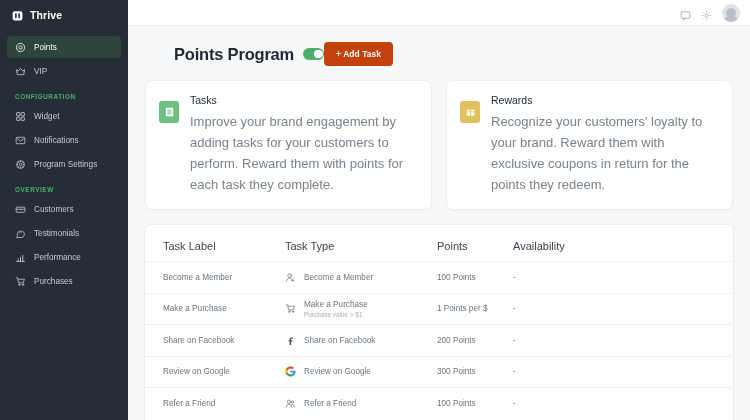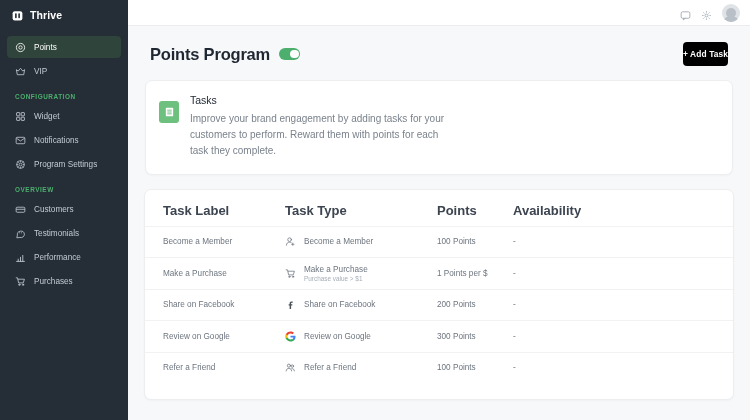--- a/index.html
+++ b/index.html
@@ -67,69 +67,70 @@
   }
   .avatar::before {
     content: ""; position: absolute; left: 50%; bottom: -5px;
     width: 15px; height: 11px; border-radius: 50% 50% 0 0;
     background: #b9bfc6; transform: translateX(-50%); z-index: 1;
   }
 
   .content { flex: 1 1 auto; padding: 0 16px; overflow: hidden; }
 
   .page-head {
-    display: flex; align-items: center; justify-content: space-between;
+    display: flex; align-items: center; 
     padding: 16px 6px 14px 6px;
+    margin-left: 24px;
   }
   .page-title-wrap { display: flex; align-items: center; gap: 9px; }
   .page-title { font-size: 16.5px; font-weight: bold; color: #1f2733; letter-spacing: -.2px; }
   .toggle {
     width: 21px; height: 11.5px; border-radius: 7px;
     background: #4caf6d; position: relative; cursor: pointer; flex: 0 0 21px;
   }
   .toggle::after {
     content: ""; position: absolute; right: 1.4px; top: 1.4px;
     width: 8.7px; height: 8.7px; border-radius: 50%; background: #fff;
   }
   .btn-add {
-    background: #000000; color: #ffffff; border: none;
+    background: #c2410c; color: #ffffff; border: none;
     font-family: "Liberation Sans", sans-serif;
     font-size: 8.4px; font-weight: bold;
-    border-radius: 4px; padding: 7px 0; cursor: pointer;
+    border-radius: 4px; padding: 7px 12px; cursor: pointer;
     letter-spacing: .1px;
   }
 
   .cards { display: flex; gap: 14px; padding: 0 1px; }
   .card {
     flex: 1 1 0; background: #ffffff; border: 1px solid #eceef0;
     border-radius: 7px; padding: 13px 14px 14px 13px;
     display: flex; gap: 11px; align-items: flex-start;
     box-shadow: 0 1px 2px rgba(25,35,50,.03);
   }
   .card-ico {
     width: 20px; height: 22px; flex: 0 0 20px; border-radius: 3px;
     display: flex; align-items: center; justify-content: center; margin-top: 7px;
   }
   .card-ico.green { background: #6ec07f; }
   .card-ico.gold  { background: #e0c15c; }
   .card-title { font-size: 10.5px; font-weight: normal; color: #222a35; margin-bottom: 5px; }
-  .card-desc { font-size: 10px; line-height: 1.62; color: #7a828c; max-width: 268px; }
+  .card-desc { font-size: 13px; line-height: 1.62; color: #7a828c; max-width: 268px; }
 
   
   .table-card {
     margin-top: 14px; background: #ffffff; border: 1px solid #eceef0;
     border-radius: 7px; padding: 0 0 16px 0;
     box-shadow: 0 1px 2px rgba(25,35,50,.03);
   }
   .trow {
     display: flex; align-items: center;
     padding: 0 18px; min-height: 32px;
   }
   .thead { min-height: 36px; padding-top: 6px; }
-  .thead .tcell { font-size: 13px; font-weight: bold; color: #3c4450; }
+  .thead .tcell { font-size: 11px; font-weight: normal; color: #3c4450; }
   .tbody-row { min-height: 31.5px; border-top: 1px solid #f1f2f4; }
   .tbody-row:first-child { border-top: none; }
   .tcell { font-size: 8.2px; color: #6d757f; }
   .c-label { flex: 0 0 122px; }
   .c-type  { flex: 0 0 152px; display: flex; align-items: center; gap: 8px; }
   .c-pts   { flex: 0 0 76px; }
   .c-avail { flex: 1 1 auto; }
   .type-ico { width: 11px; height: 11px; flex: 0 0 11px; display: block; }
   .type-text { display: flex; flex-direction: column; gap: 1.5px; }
   .type-sub { font-size: 6.4px; color: #a6adb5; }
@@ -292,20 +293,33 @@
               <rect x="4" y="2.5" width="16" height="19" rx="2" fill="#ffffff" stroke="none"></rect>
               <path d="M8 8h8M8 12h8M8 16h8" stroke="#6ec07f"></path>
             </svg>
           </div>
           <div>
             <div class="card-title">Tasks</div>
             <div class="card-desc">Improve your brand engagement by adding tasks for your customers to perform. Reward them with points for each task they complete.</div>
           </div>
         </div>
 
+        <div class="card">
+          <div class="card-ico gold">
+            <svg width="11" height="12" viewBox="0 0 24 24" fill="none">
+              <rect x="3.5" y="7" width="17" height="13" rx="1.6" fill="#ffffff"></rect>
+              <path d="M12 7v13" stroke="#e0c15c" stroke-width="2"></path>
+              <path d="M3.5 11.5h17" stroke="#e0c15c" stroke-width="1.6"></path>
+            </svg>
+          </div>
+          <div>
+            <div class="card-title">Rewards</div>
+            <div class="card-desc">Recognize your customers' loyalty to your brand. Reward them with exclusive coupons in return for the points they redeem.</div>
+          </div>
+        </div>
 
       </div>
 
       <div class="table-card">
 
         <div class="trow thead">
           <div class="tcell c-label">Task Label</div>
           <div class="tcell c-type">Task Type</div>
           <div class="tcell c-pts">Points</div>
           <div class="tcell c-avail">Availability</div>

